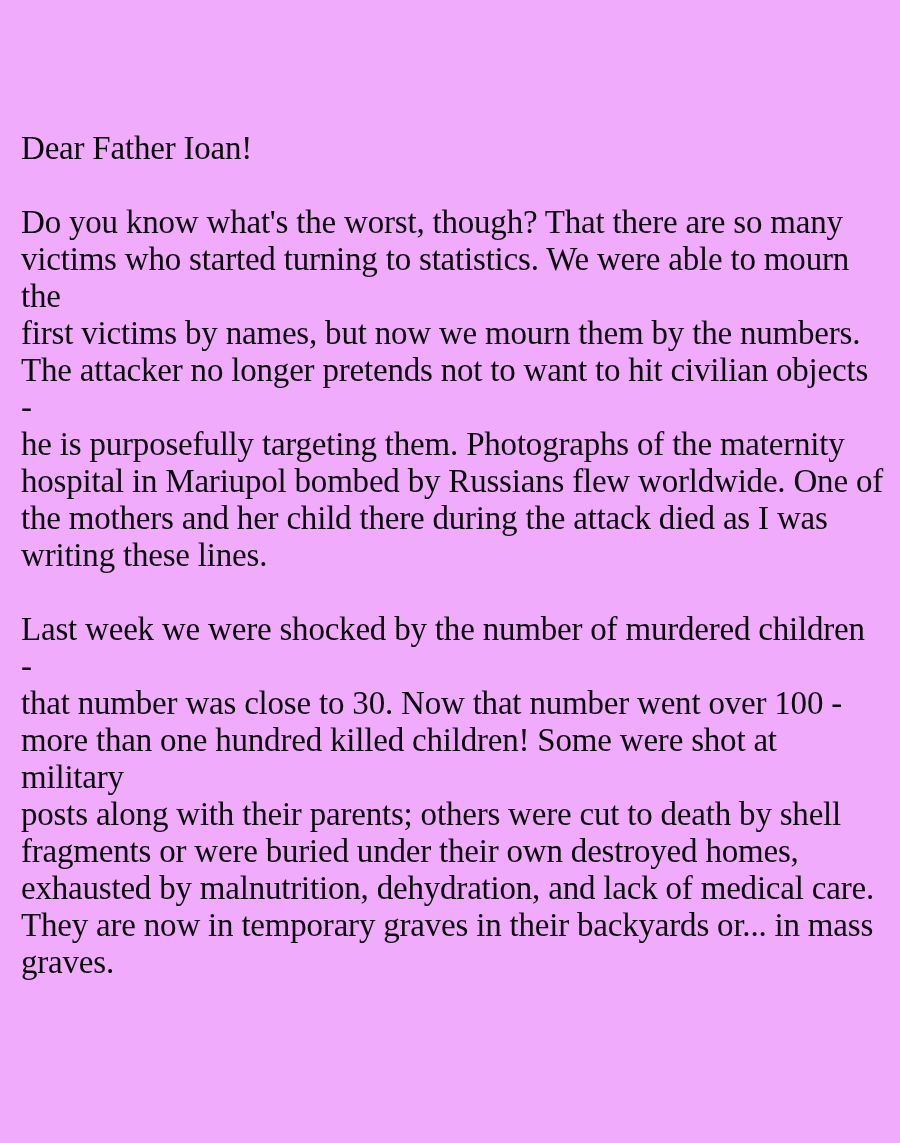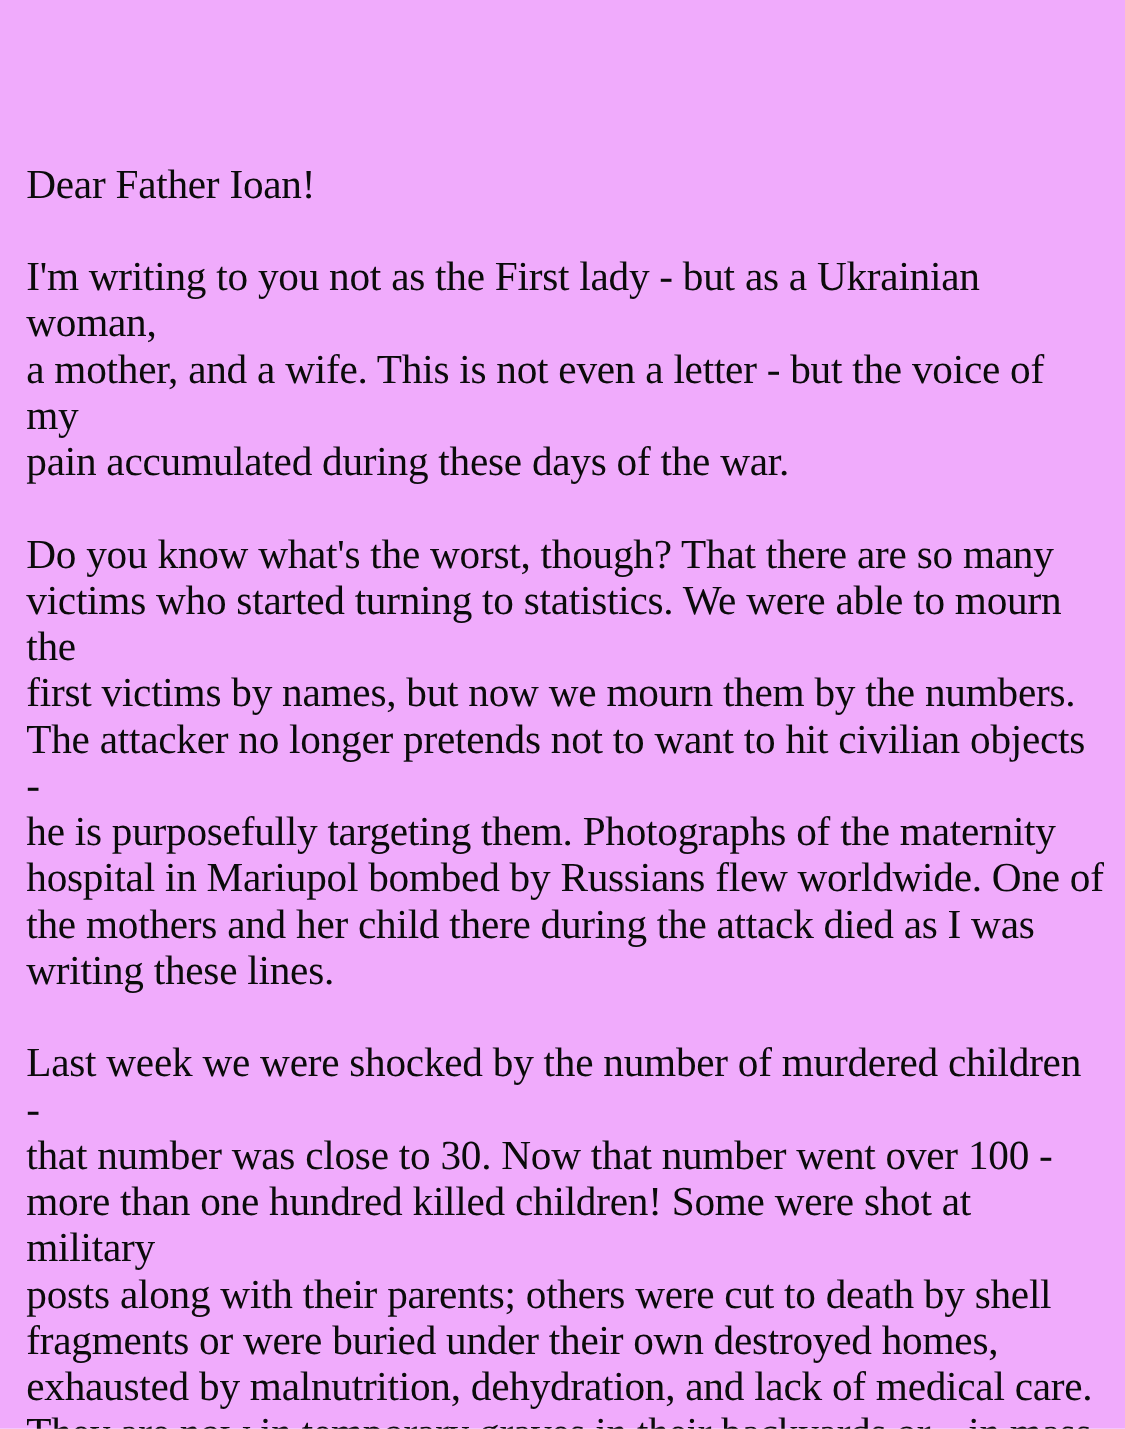--- a/index.html
+++ b/index.html
@@ -39,23 +39,20 @@
   .letter-body p:last-child {
     margin-bottom: 0;
   }
 </style>
 </head>
 <body>
 
 <div class="page">
   <div class="letter-body">
     <p>Dear Father Ioan!</p>
-    <p>I'm writing to you not as the First lady - but as a Ukrainian woman,
-a mother, and a wife. This is not even a letter - but the voice of my
-pain accumulated during these days of the war.</p>
     <p>Do you know what's the worst, though? That there are so many
 victims who started turning to statistics. We were able to mourn the
 first victims by names, but now we mourn them by the numbers.
 The attacker no longer pretends not to want to hit civilian objects -
 he is purposefully targeting them. Photographs of the maternity
 hospital in Mariupol bombed by Russians flew worldwide. One of
 the mothers and her child there during the attack died as I was
 writing these lines.</p>
     <p>Last week we were shocked by the number of murdered children -
 that number was close to 30. Now that number went over 100 -

